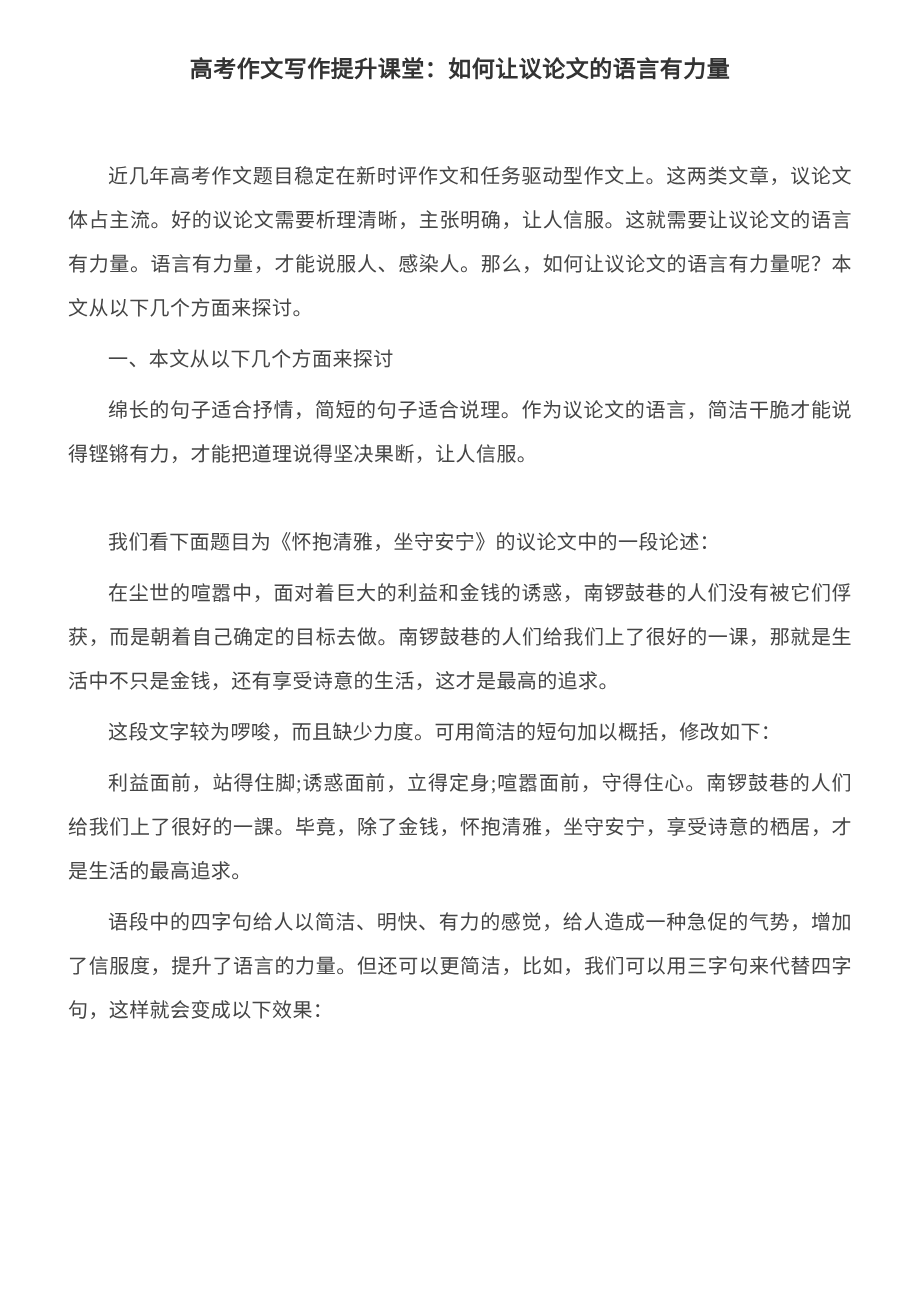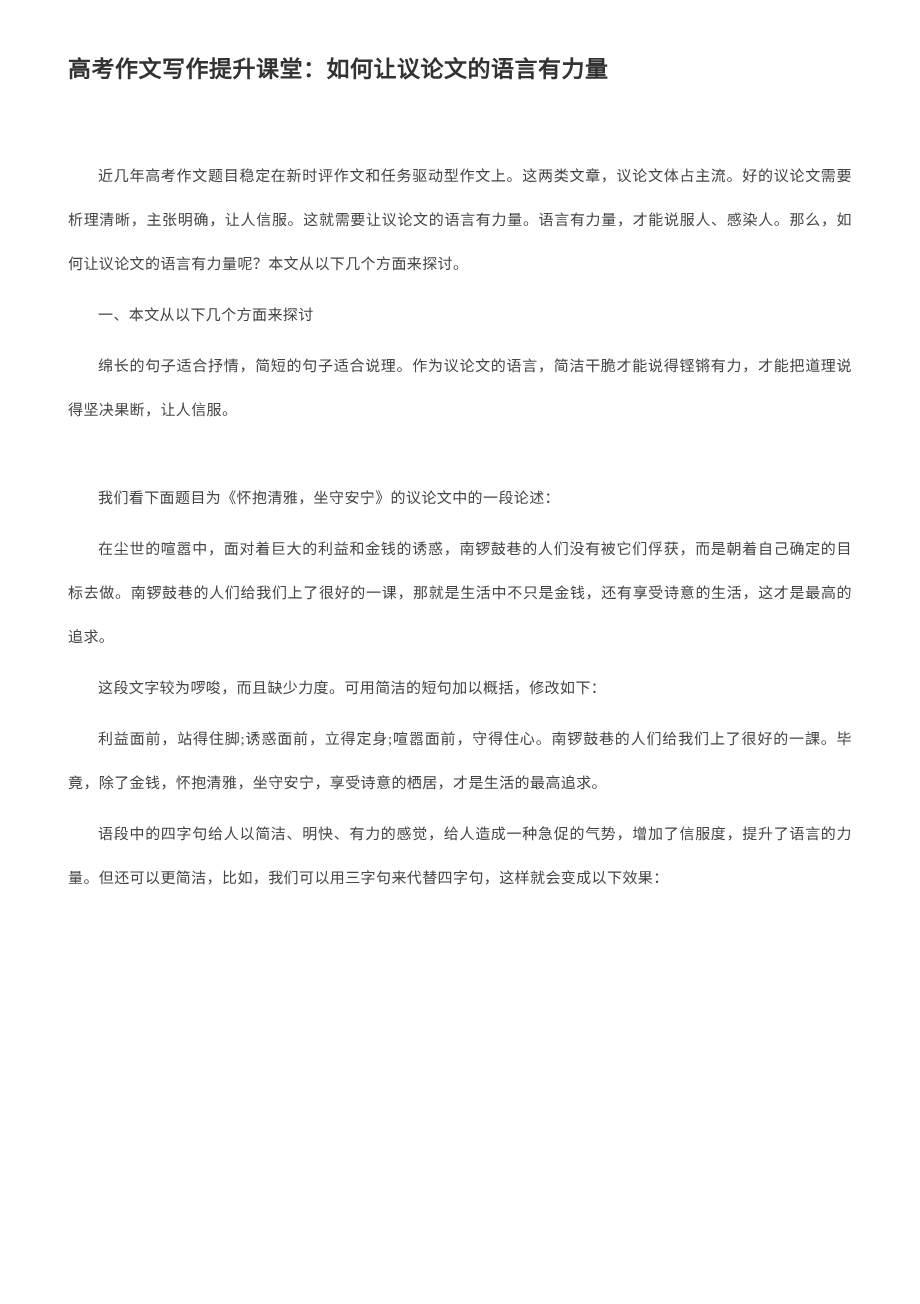--- a/index.html
+++ b/index.html
@@ -17,27 +17,27 @@
     width: 920px;
     min-height: 1304px;
     padding: 52px 68px 40px 68px;
     background: #ffffff;
   }
   .doc-title {
     margin: 0 0 66px 0;
     font-size: 23px;
     line-height: 36px;
     font-weight: bold;
-    text-align: left;
+    text-align: center;
     color: #333333;
     letter-spacing: 0.5px;
   }
   .article p {
     margin: 0 0 7px 0;
-    font-size: 15px;
+    font-size: 20px;
     line-height: 44px;
     color: #454545;
     text-indent: 2em;
     text-align: justify;
     text-justify: inter-ideograph;
     letter-spacing: 0.4px;
   }
   .article p.extra-gap {
     margin-top: 44px;
   }

